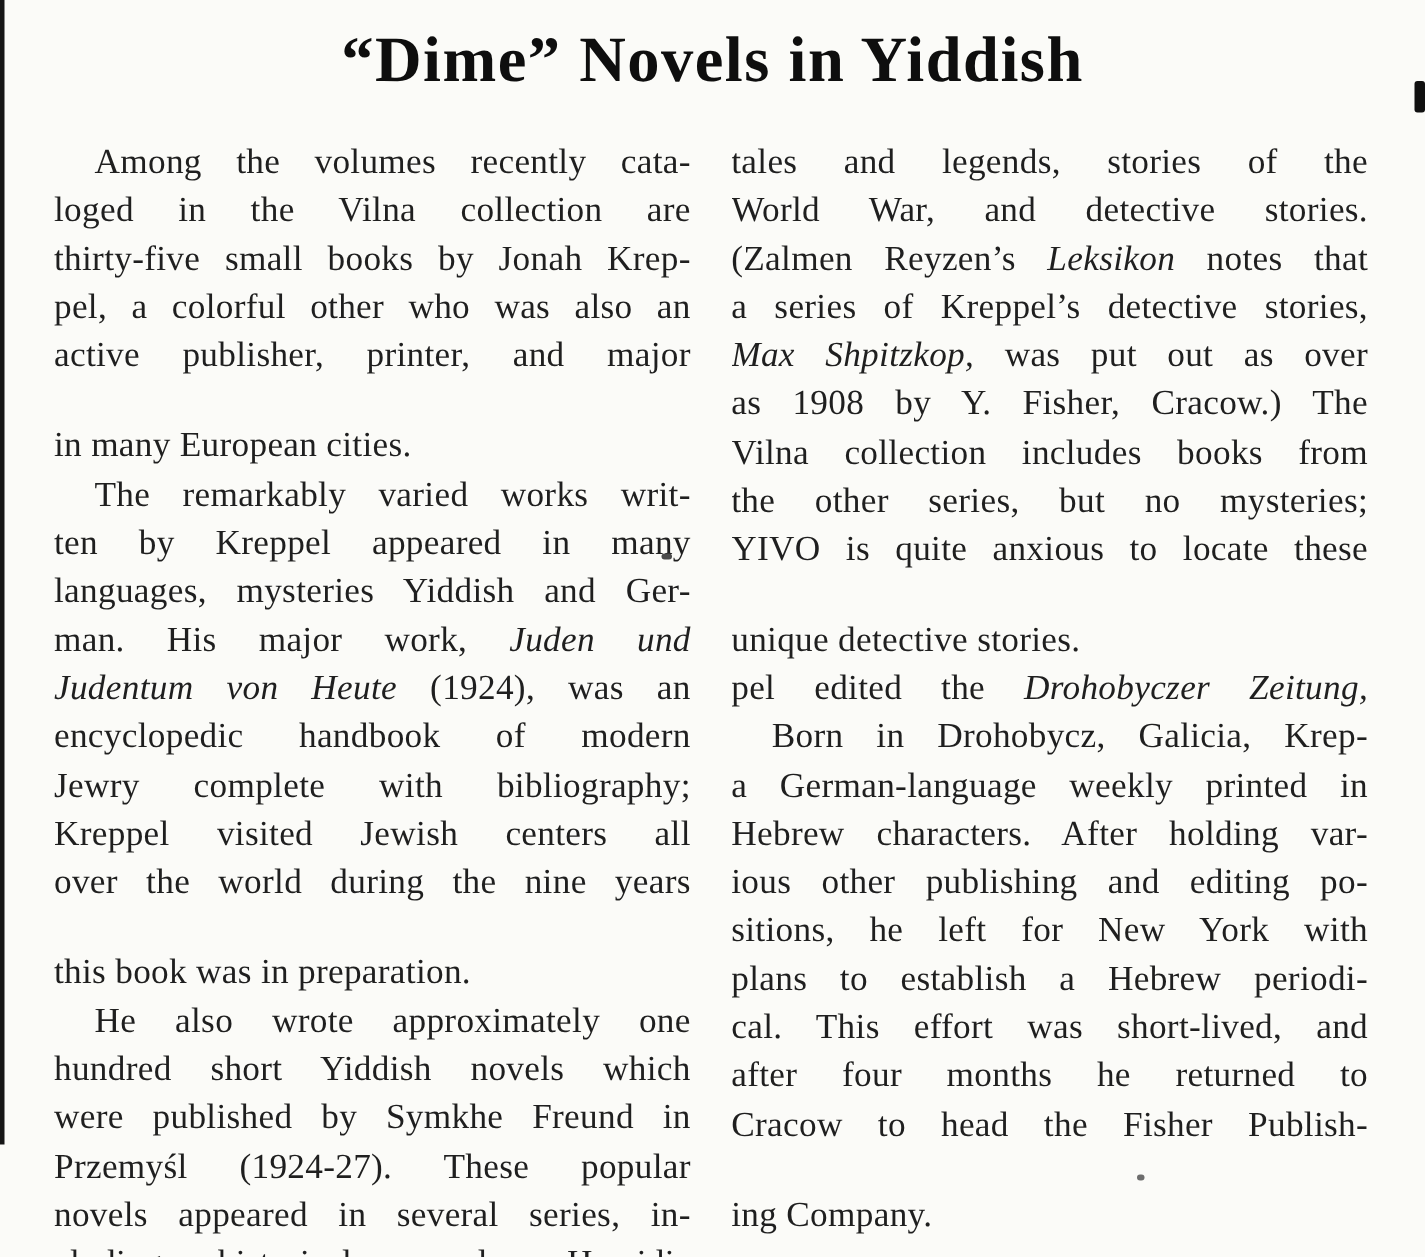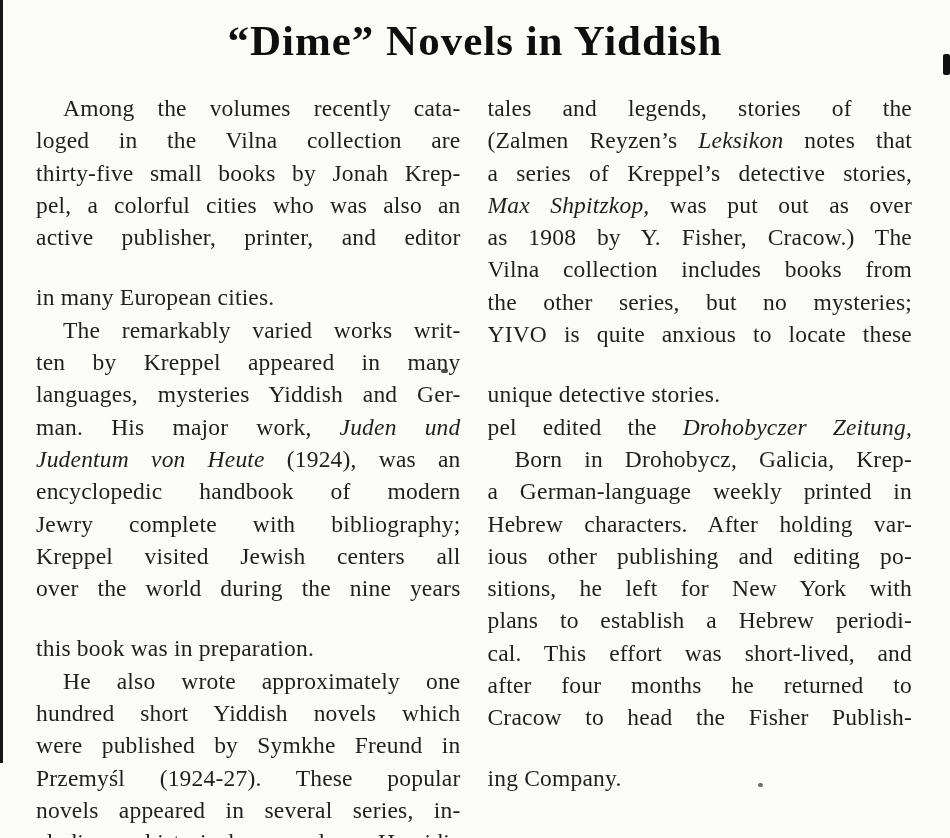--- a/index.html
+++ b/index.html
@@ -54,42 +54,43 @@
 </head>
 <body>
 
 <div class="page">
   <h1 class="title">“Dime” Novels in Yiddish</h1>
   <div class="cols">
     <div class="col">
         <div class="line ind"><span class="">Among the volumes recently cata-</span></div>
         <div class="line"><span class="">loged in the Vilna collection are</span></div>
         <div class="line"><span class="">thirty-five small books by Jonah Krep-</span></div>
-        <div class="line"><span class="">pel, a colorful cities who was also an</span></div>
-        <div class="line"><span class="">active publisher, printer, and editor</span></div>
+        <div class="line"><span class="">pel, a colorful other who was also an</span></div>
+        <div class="line"><span class="">active publisher, printer, and major</span></div>
         <div class="line end"><span class="">in many European cities.</span></div>
         <div class="line ind"><span class="">The remarkably varied works writ-</span></div>
         <div class="line"><span class="">ten by Kreppel appeared in many</span></div>
         <div class="line"><span class="">languages, mysteries Yiddish and Ger-</span></div>
         <div class="line"><span class="">man. His major work, </span><span class="it">Juden und</span></div>
         <div class="line"><span class="it">Judentum von Heute</span><span class=""> (1924), was an</span></div>
         <div class="line"><span class="">encyclopedic handbook of modern</span></div>
         <div class="line"><span class="">Jewry complete with bibliography;</span></div>
         <div class="line"><span class="">Kreppel visited Jewish centers all</span></div>
         <div class="line"><span class="">over the world during the nine years</span></div>
         <div class="line end"><span class="">this book was in preparation.</span></div>
         <div class="line ind"><span class="">He also wrote approximately one</span></div>
         <div class="line"><span class="">hundred short Yiddish novels which</span></div>
         <div class="line"><span class="">were published by Symkhe Freund in</span></div>
         <div class="line"><span class="">Przemyśl (1924-27). These popular</span></div>
         <div class="line"><span class="">novels appeared in several series, in-</span></div>
         <div class="line"><span class="">cluding historical novels, Hassidic</span></div>
       </div>
     <div class="col">
         <div class="line"><span class="">tales and legends, stories of the</span></div>
+        <div class="line"><span class="">World War, and detective stories.</span></div>
         <div class="line"><span class="">(Zalmen Reyzen’s </span><span class="it">Leksikon</span><span class=""> notes that</span></div>
         <div class="line"><span class="">a series of Kreppel’s detective stories,</span></div>
         <div class="line"><span class="it">Max Shpitzkop,</span><span class=""> was put out as over</span></div>
         <div class="line"><span class="">as 1908 by Y. Fisher, Cracow.) The</span></div>
         <div class="line"><span class="">Vilna collection includes books from</span></div>
         <div class="line"><span class="">the other series, but no mysteries;</span></div>
         <div class="line"><span class="">YIVO is quite anxious to locate these</span></div>
         <div class="line end"><span class="">unique detective stories.</span></div>
         <div class="line"><span class="">pel edited the </span><span class="it">Drohobyczer Zeitung,</span></div>
         <div class="line ind"><span class="">Born in Drohobycz, Galicia, Krep-</span></div>

